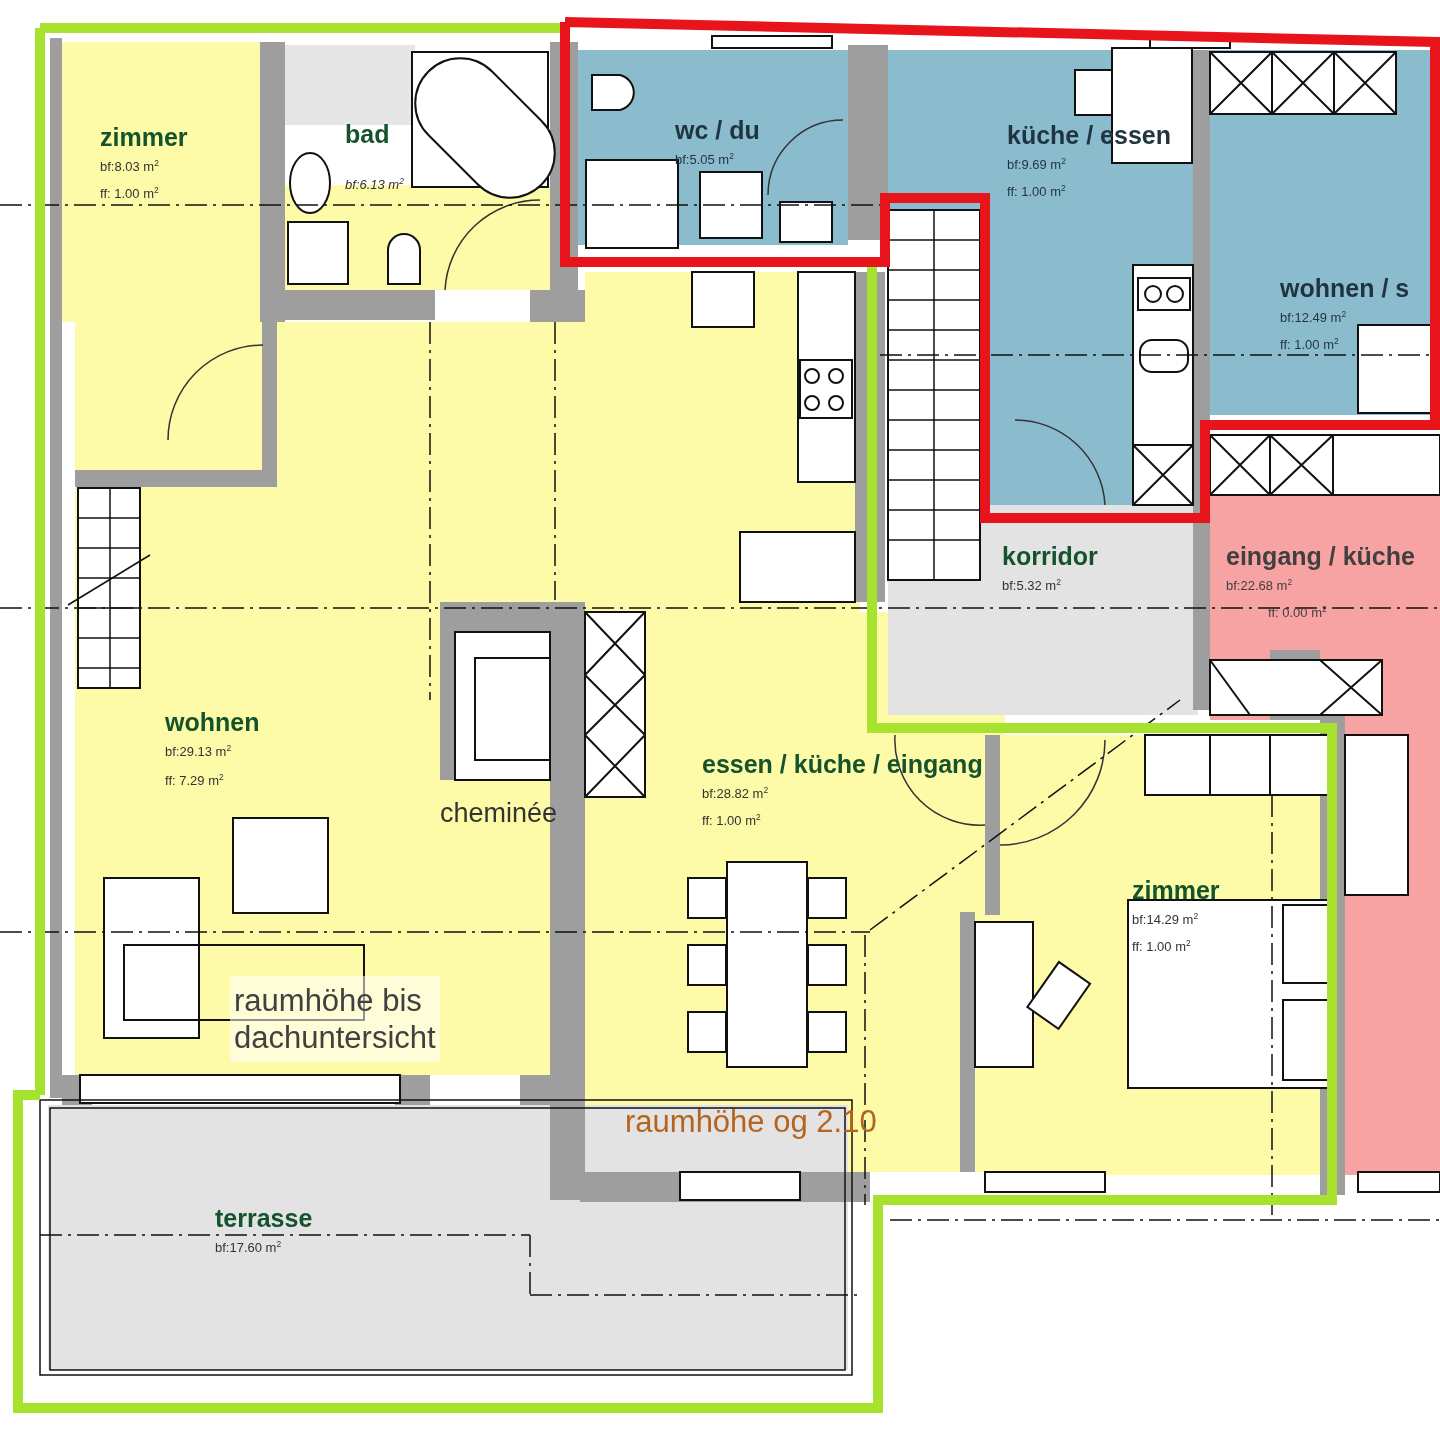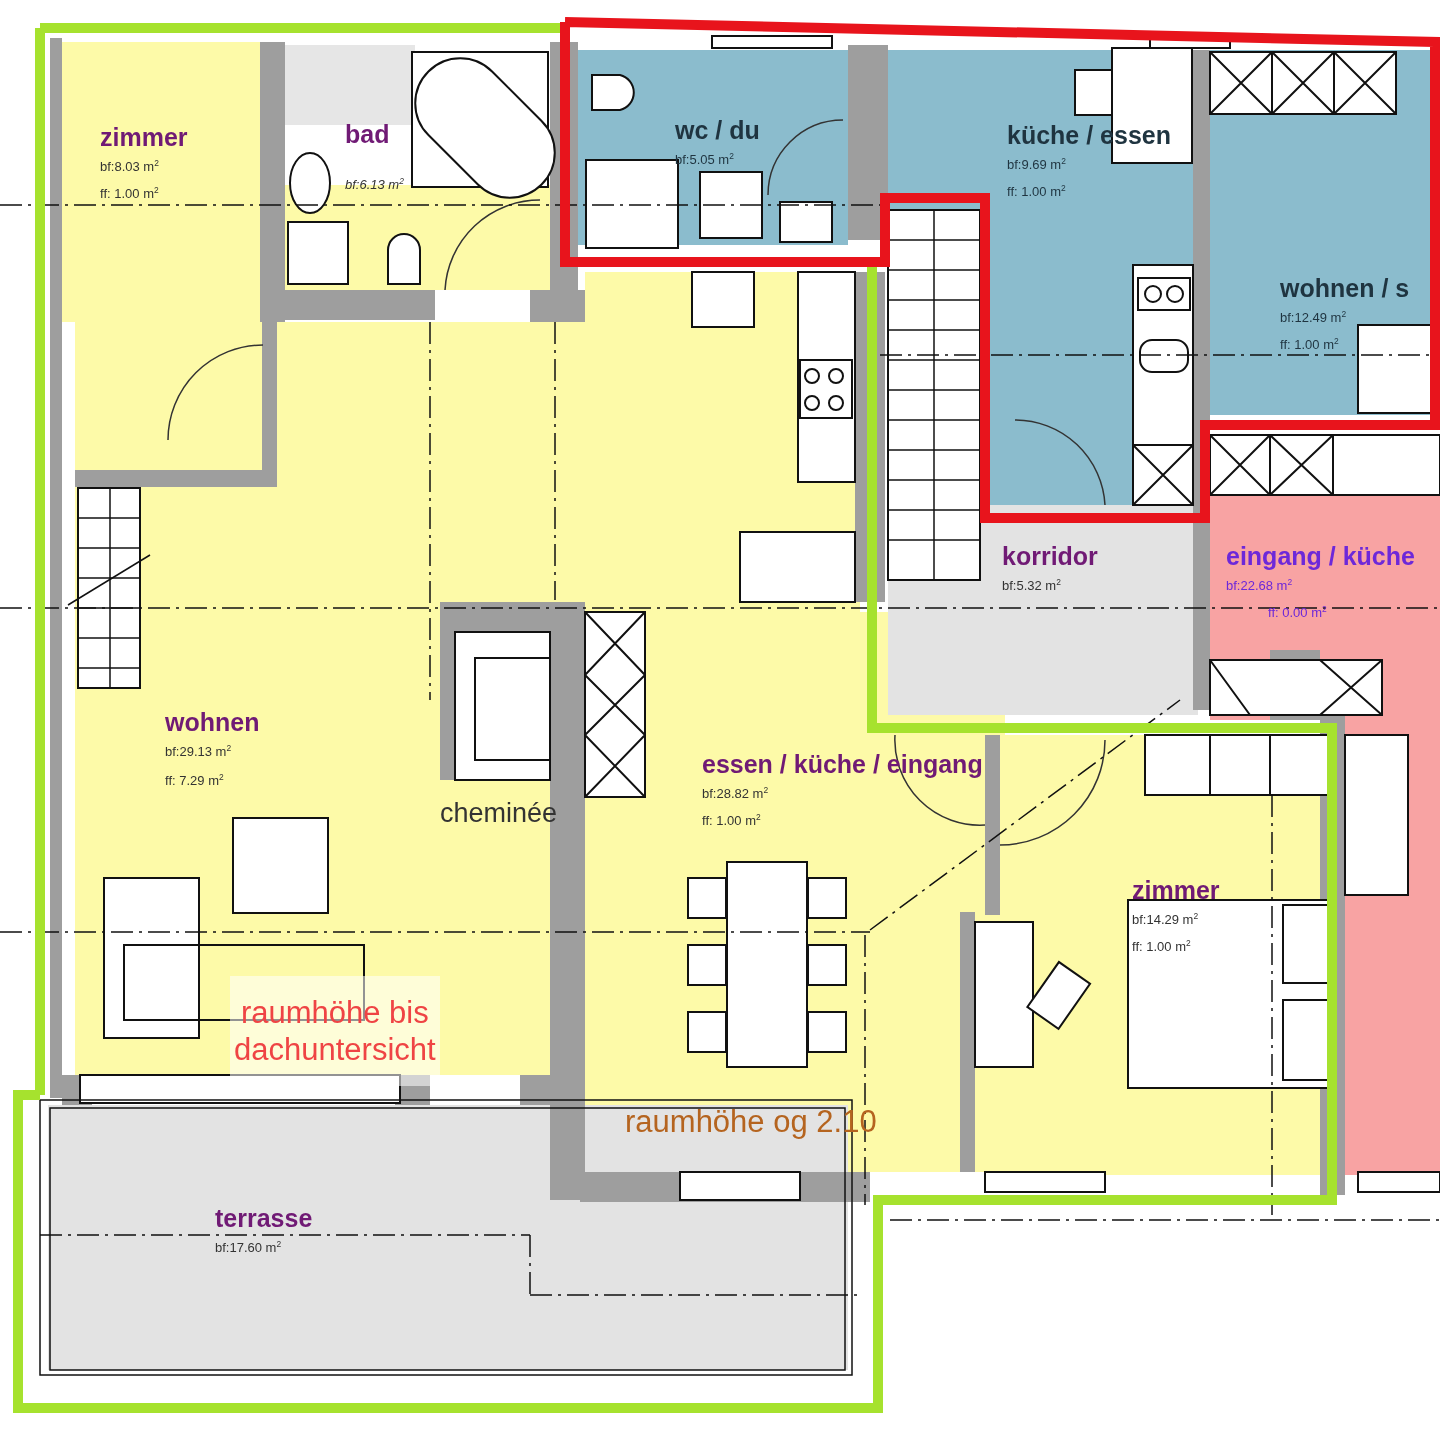--- a/index.html
+++ b/index.html
@@ -1,25 +1,25 @@
 <!DOCTYPE html>
 <html><head>
 <meta charset="utf-8">
 <style>
   html, body { margin: 0; padding: 0; background: #ffffff; }
   body { width: 1440px; height: 1438px; position: relative; overflow: hidden;
          font-family: "Liberation Sans", sans-serif; }
   #plan { position: absolute; left: 0; top: 0; width: 1440px; height: 1438px; }
   .lbl { position: absolute; white-space: nowrap; color: #222; line-height: 1; }
-  .name { font-size: 25px; font-weight: bold; color: #701a75; }
+  .name { font-size: 25px; font-weight: bold; color: #14532d; }
   .area { font-size: 13px; color: #333; margin-top: 10px; }
   .blue .name, .blue .area { color: #1f3440; }
-  .pinkroom .name, .pinkroom .area { color: #6d28d9; }
+  .pinkroom .name, .pinkroom .area { color: #404040; }
   .note { position: absolute; font-size: 31px; line-height: 1.2; }
-  .note-red { color: #ef4444; background: rgba(255,255,255,0.55); padding: 18px 4px; text-align: center; }
+  .note-red { color: #404040; background: rgba(255,255,255,0.55); padding: 6px 4px; }
   .note-orange { color: #b5641f; }
   sup { font-size: 0.65em; vertical-align: super; line-height: 0; }
 </style>
 </head>
 <body>
 
 <svg id="plan" viewBox="0 0 1440 1438" xmlns="http://www.w3.org/2000/svg">
 
   <g>
 

